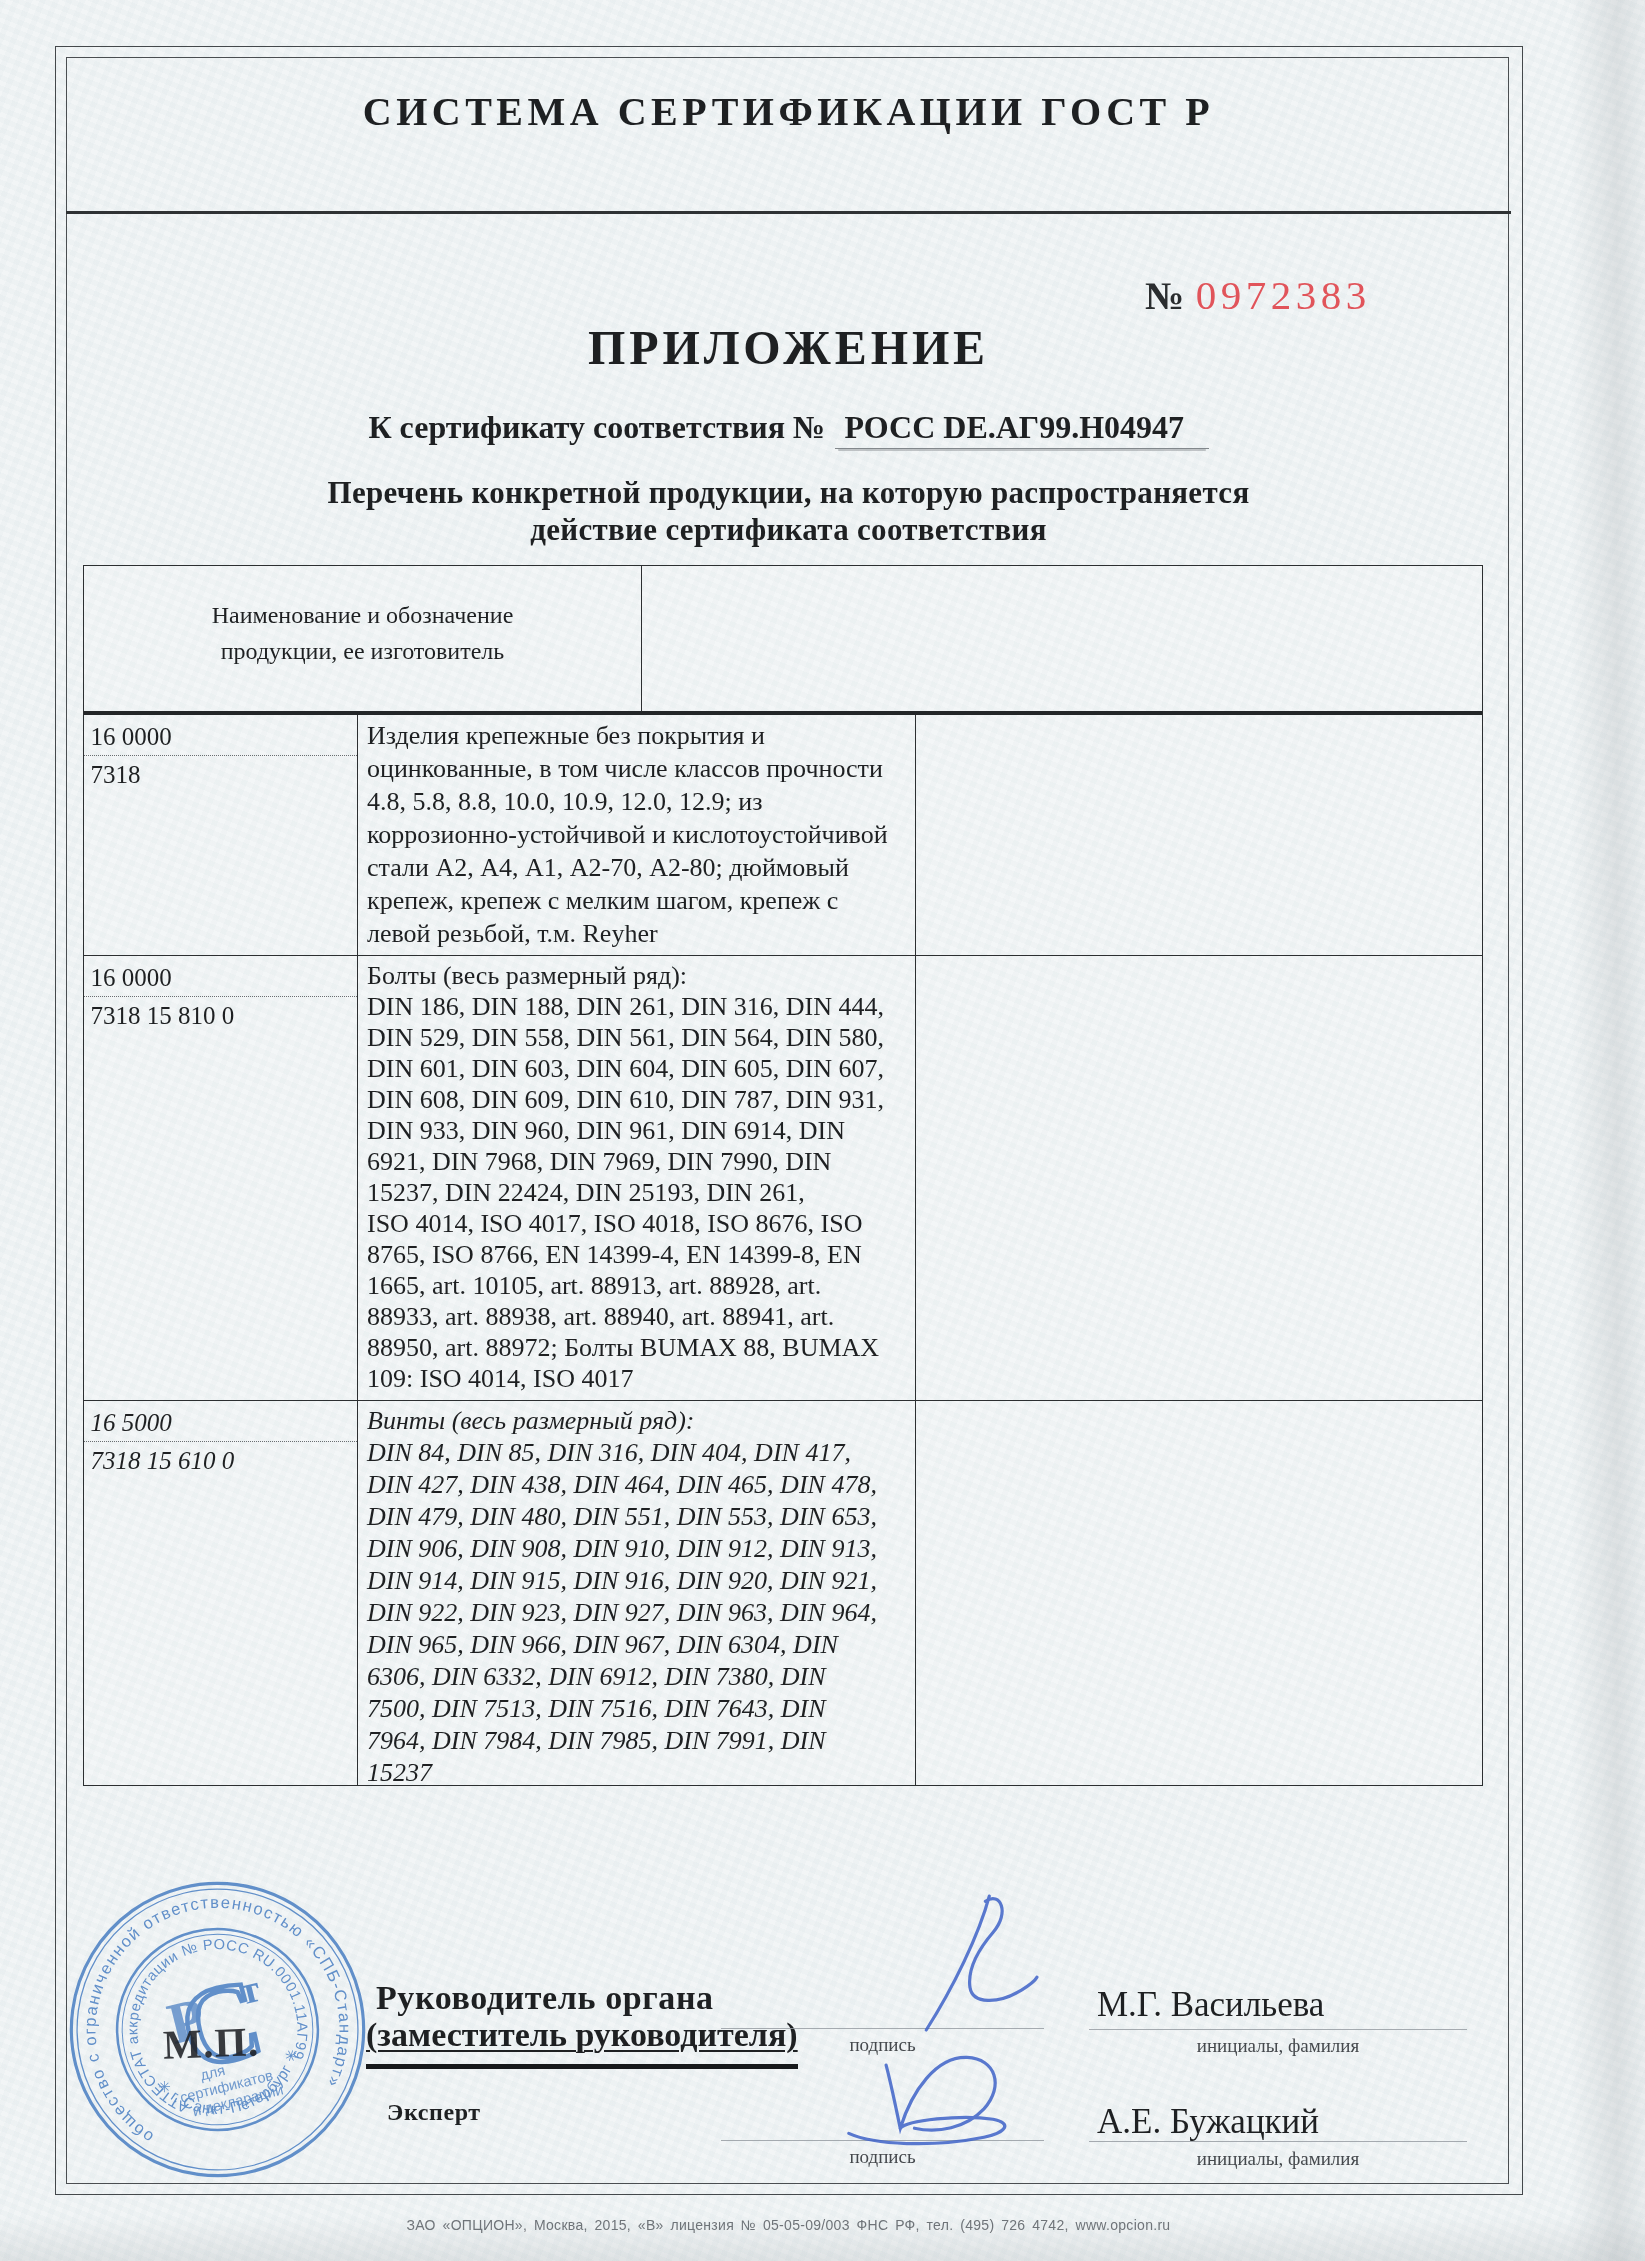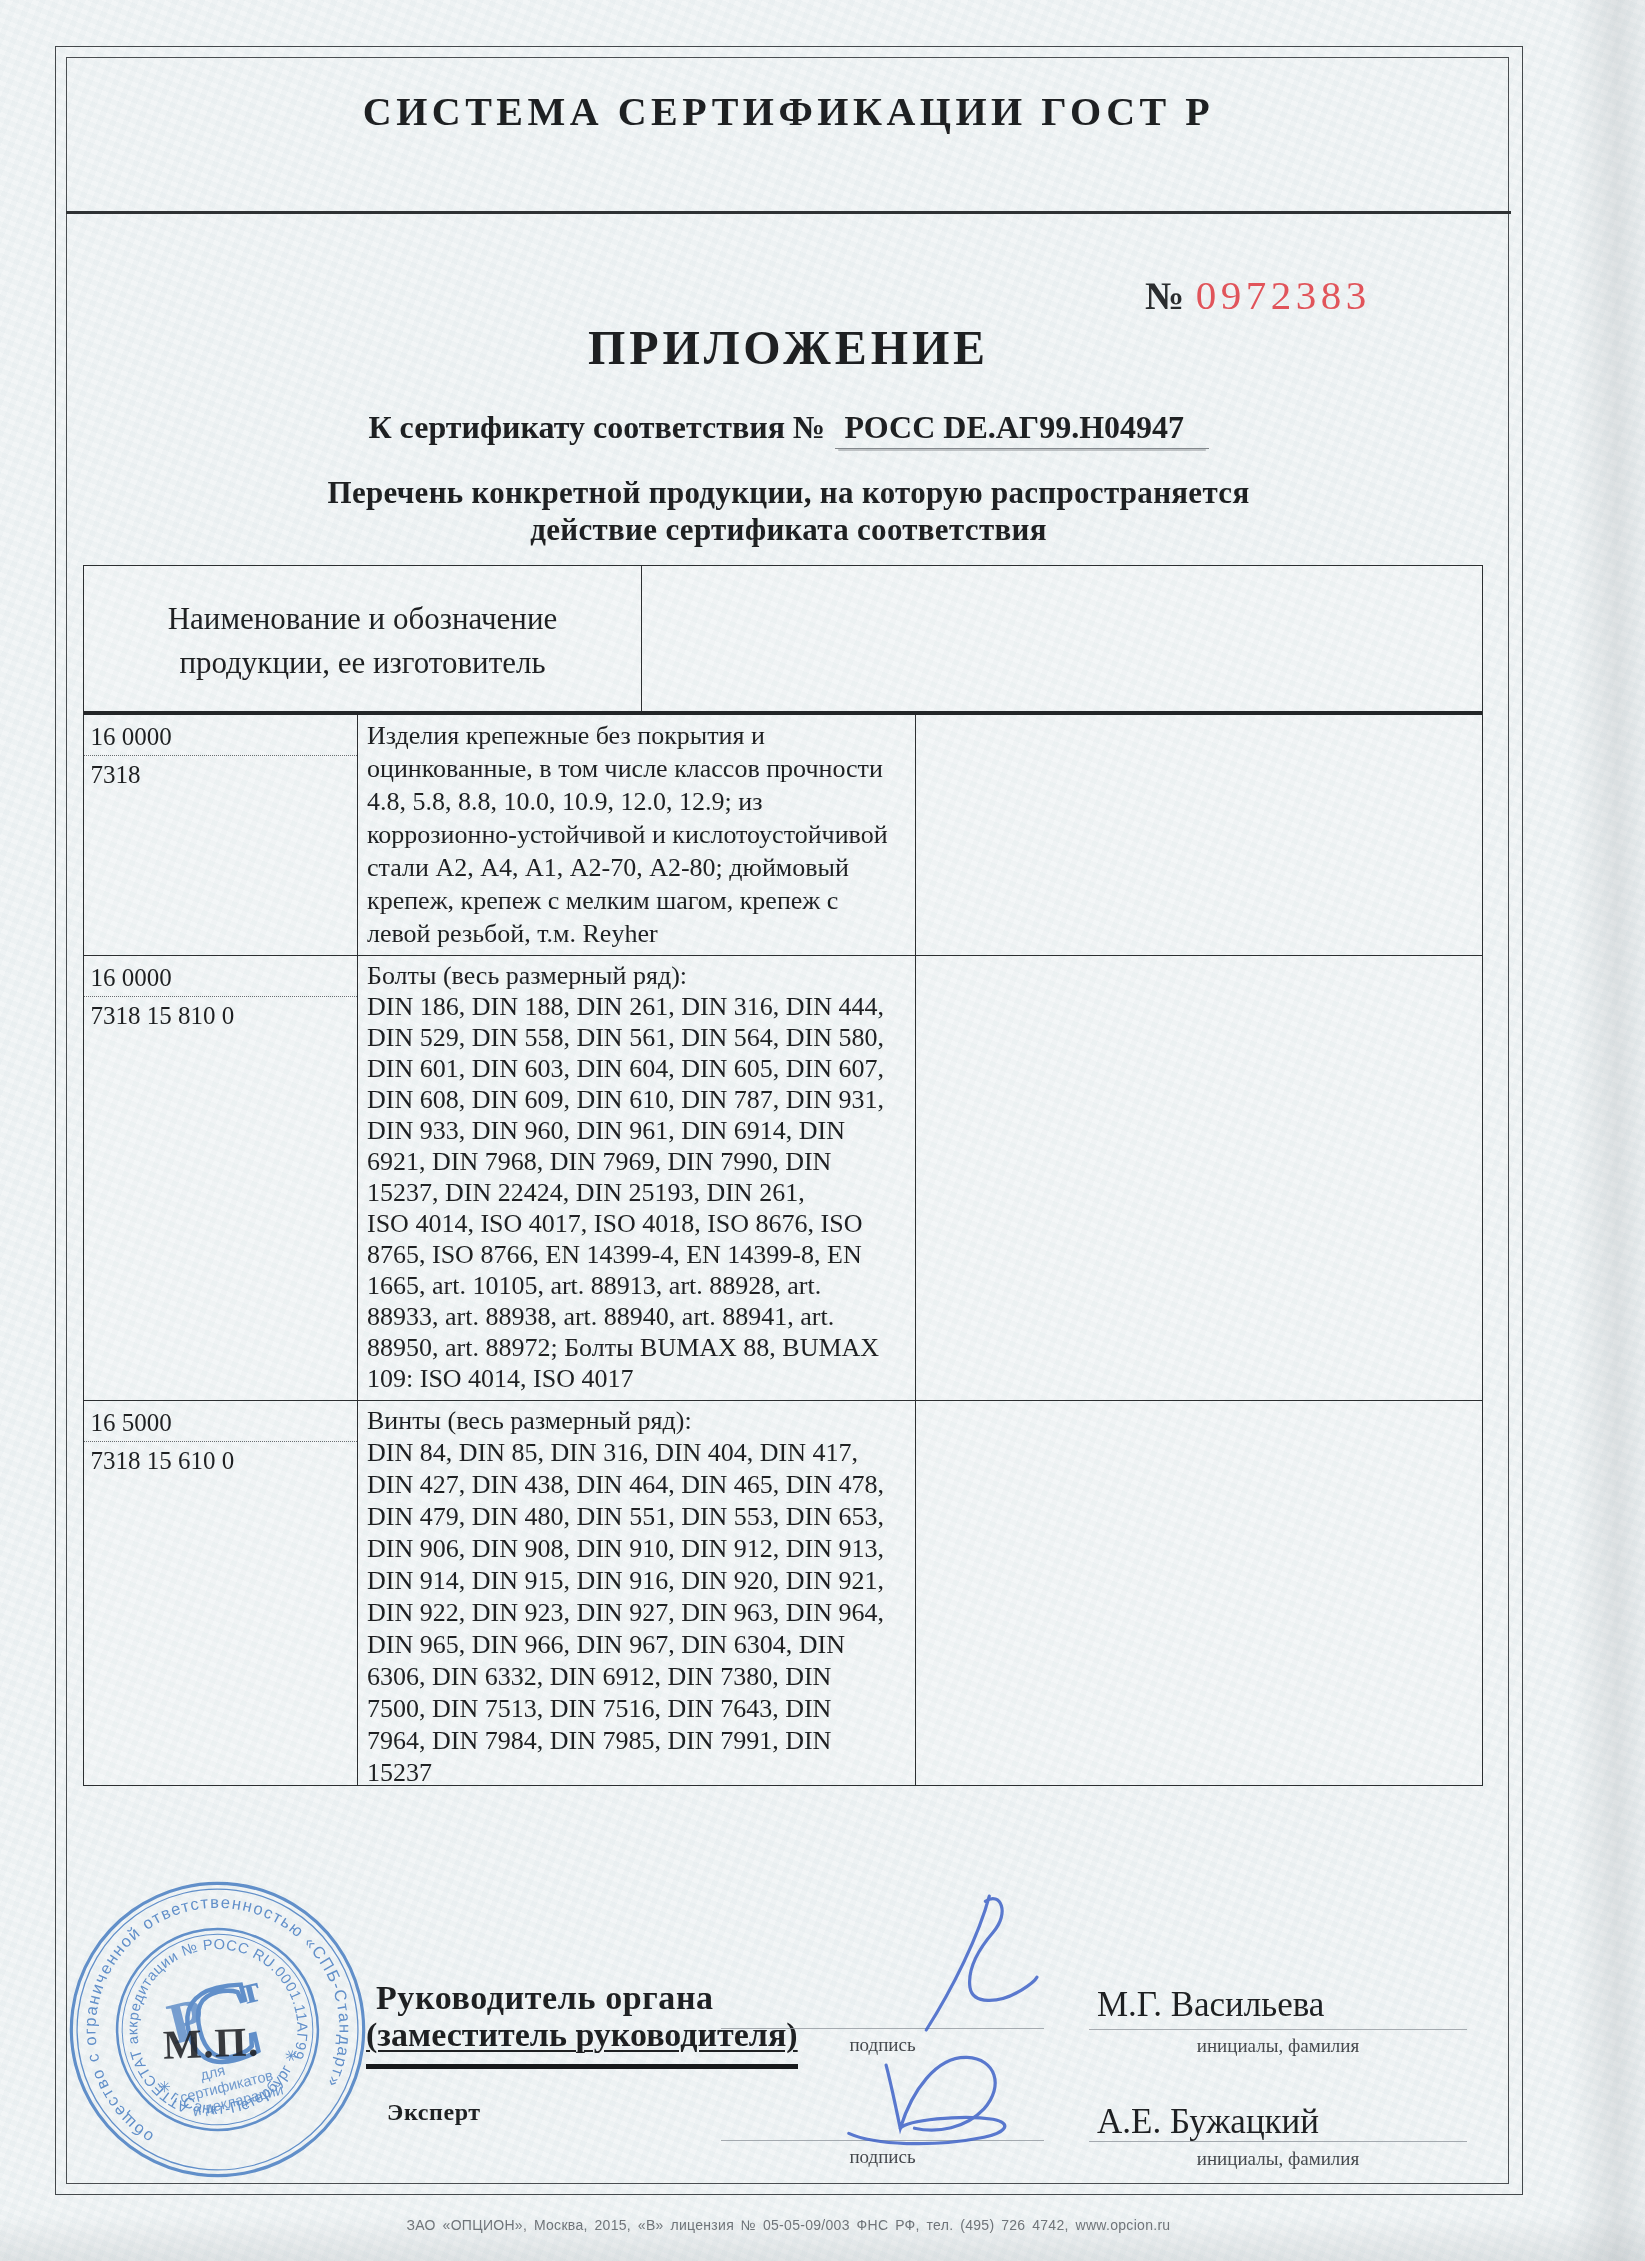--- a/index.html
+++ b/index.html
@@ -39,28 +39,28 @@
   .trow:last-child{border-bottom:none;}
   .trow.thead{border-bottom:4.5px solid #232628;}
   .c{box-sizing:border-box;}
   .c1{width:274px;border-right:1.9px solid #2c2f31;}
   .c2{width:558px;border-right:1.9px solid #2c2f31;}
   .c3{flex:1;}
   .thead{height:145px;}
   .h1a{padding-top:28px;text-align:center;font-size:27px;}
   .h1div{margin-top:13px;border-top:1.9px solid #55595c;}
   .h1b{padding:17px 0 0 7.7px;font-size:27px;}
-  .chead{font-size:31px;line-height:44px;text-align:center;padding-top:31px;white-space:pre-line;}
+  .chead{font-size:24px;line-height:36px;text-align:center;padding-top:31px;white-space:pre-line;}
   .code-top{font-size:25px;padding:7.7px 6.5px 3.9px 6.5px;}
   .code-dots{border-top:1.9px dotted #6a6e71;}
   .code-bot{font-size:25px;padding:5.2px 6.5px 0 6.5px;}
   .name{font-size:26px;padding:3.9px 7.7px 0 9px;white-space:pre-line;}
   .r1{height:240px;} .r1 .name{line-height:33px;}
   .r2{height:444px;} .r2 .name{line-height:31px;}
-  .r3{height:384px;} .r3 .name{line-height:32px;}
+  .r3{height:384px;font-style:italic;} .r3 .name{line-height:32px;}
 
   .role1{left:376px;top:1979px;font-size:34px;font-weight:bold;letter-spacing:0.6px;}
   .role1b{left:366px;top:2016px;font-size:34px;font-weight:bold;border-bottom:5.2px solid #17191b;padding-bottom:10px;text-decoration:underline;text-decoration-thickness:1.9px;text-underline-offset:3.9px;}
   .role2{left:387px;top:2099px;font-size:24px;font-weight:bold;letter-spacing:0.6px;}
   .sigline{border-top:1.9px solid #989ea3;opacity:.85;}
   .sl1{left:721px;top:2028px;width:323px;}
   .sl2{left:721px;top:2140px;width:323px;}
   .caption{font-size:19px;color:#45494d;text-align:center;}
   .cap-sig1{left:721px;top:2034px;width:323px;}
   .cap-sig2{left:721px;top:2146px;width:323px;}

